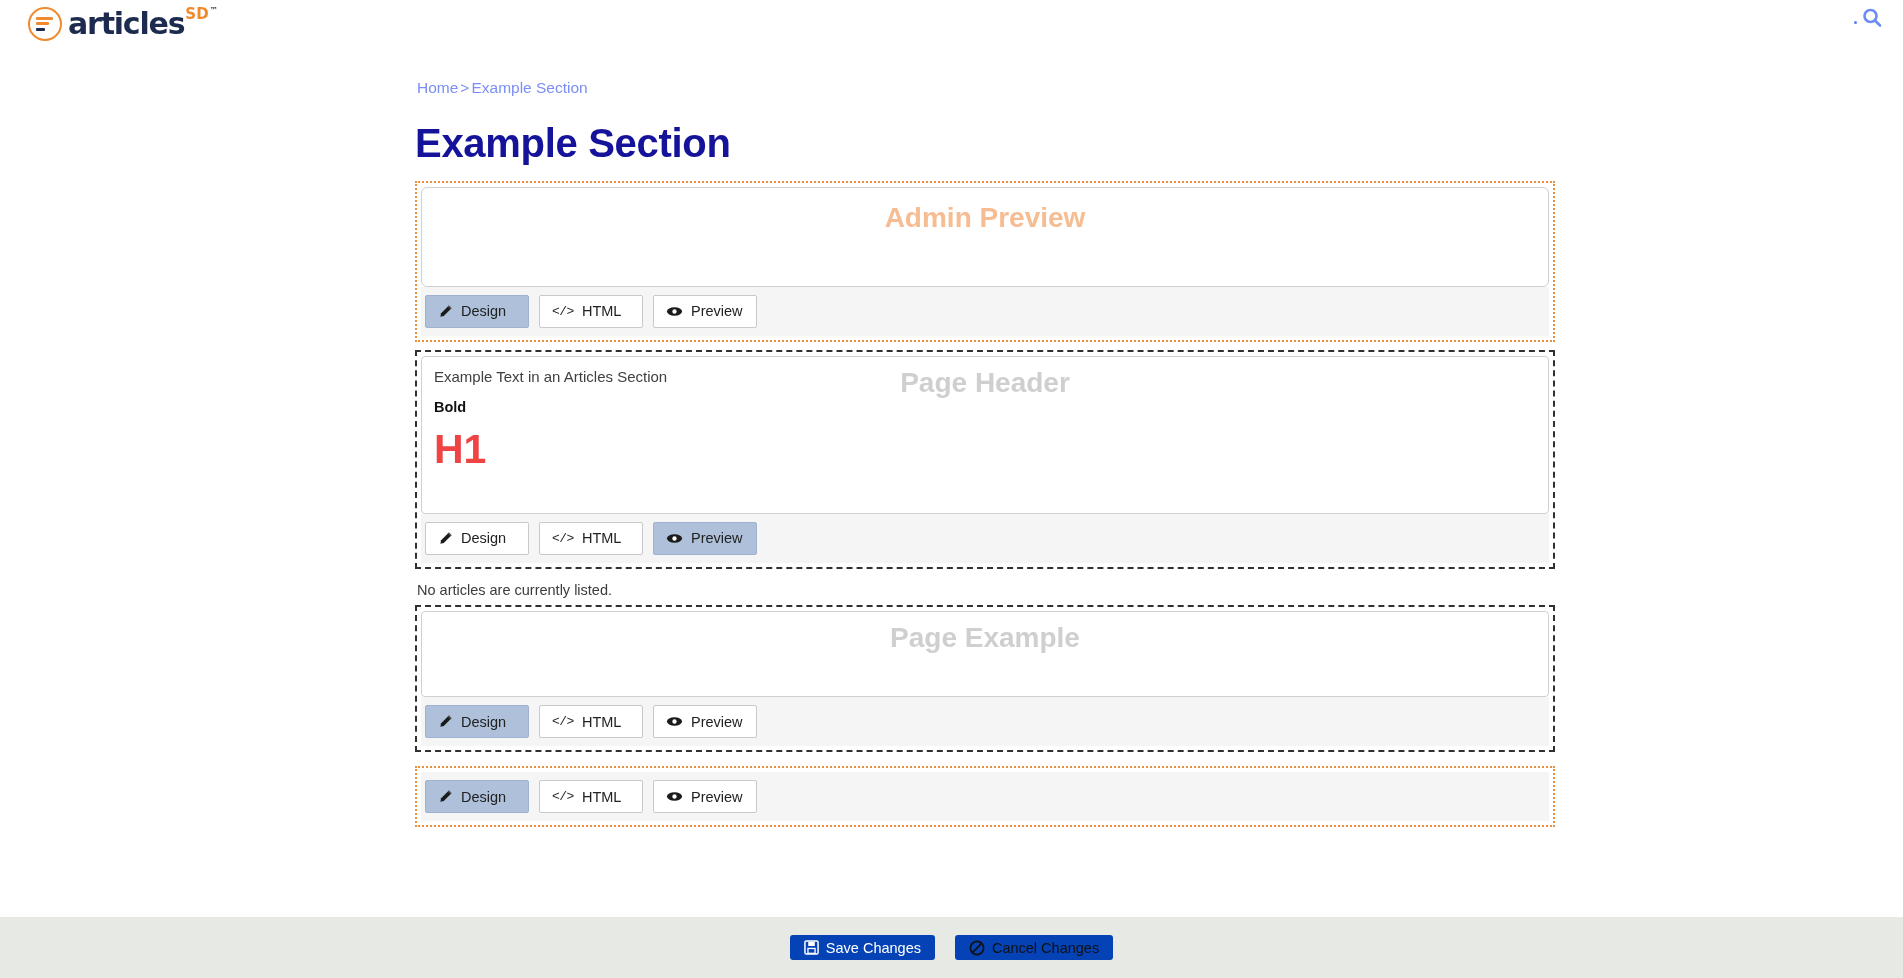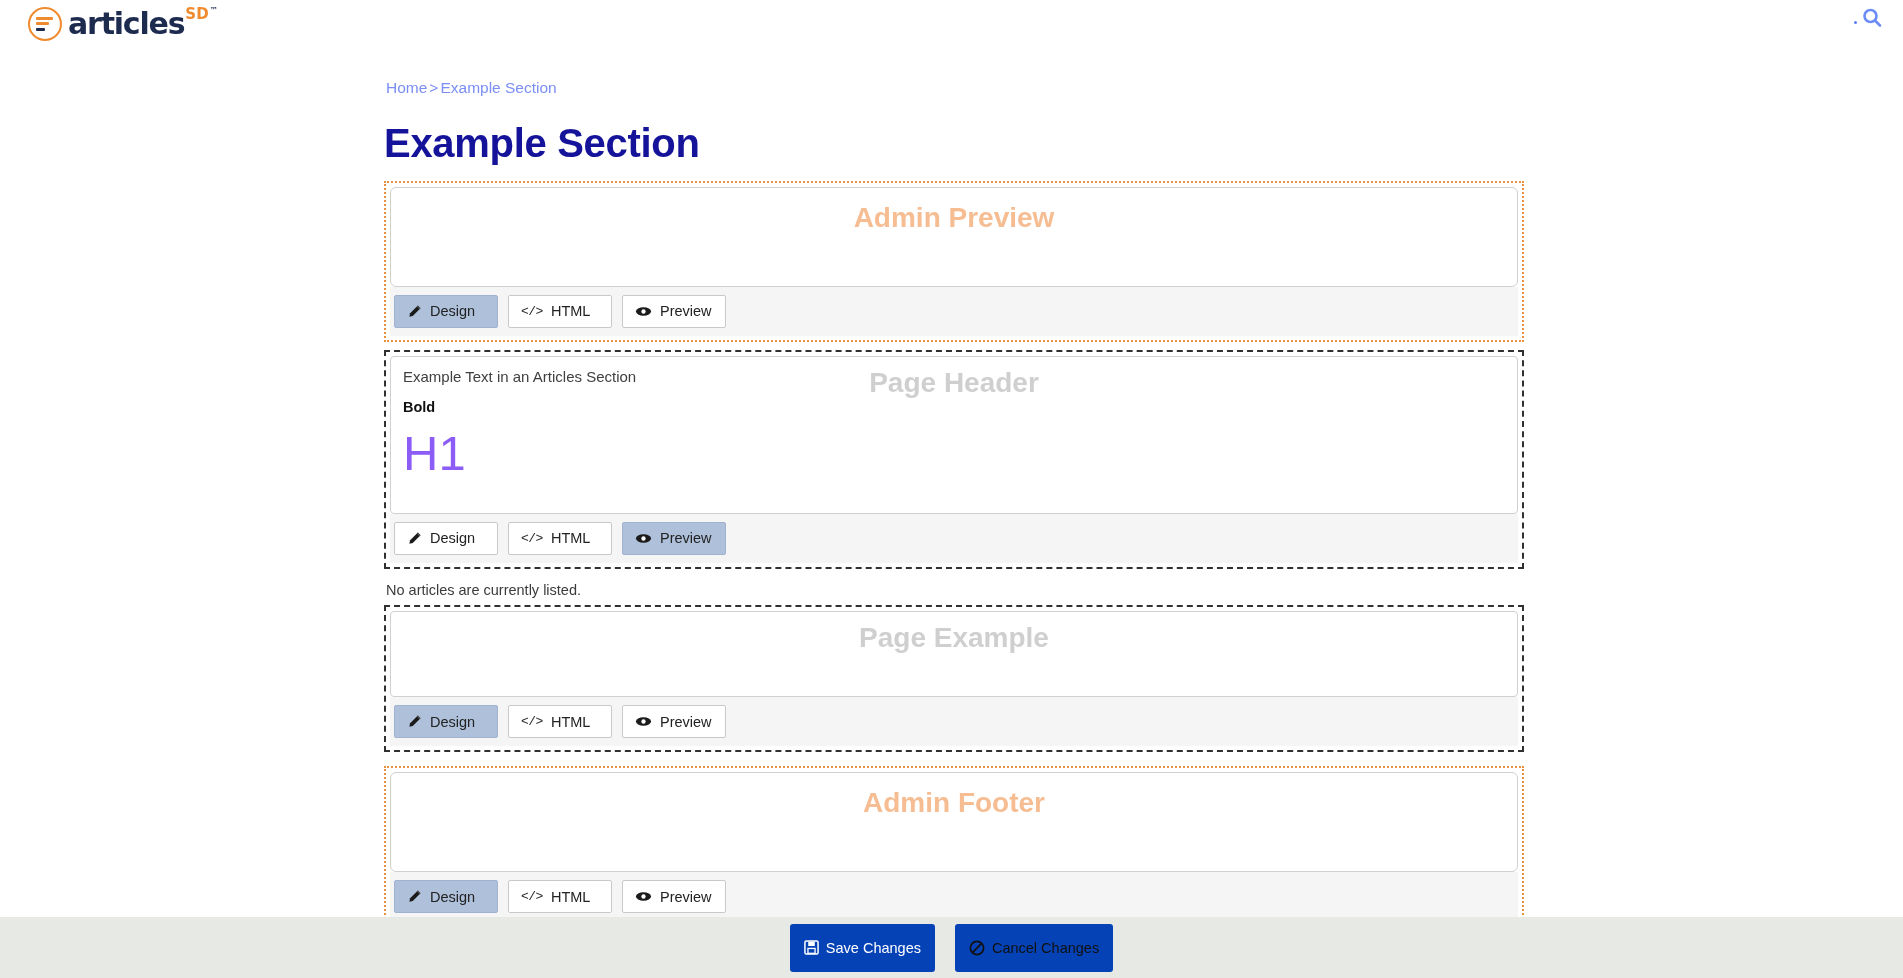--- a/index.html
+++ b/index.html
@@ -80,20 +80,21 @@
   }
   .search-dot {
     width: 3px; height: 3px; background: #5b7cfa; border-radius: 50%;
     display:inline-block; margin-top: 8px;
   }
   .search-icon svg { display: block; }
 
   
   .page {
     padding: 0;
+    margin-left: 31px;
   }
   .breadcrumb {
     margin: 33px 0 0 386px;
     font-size: 15.5px;
     color: #7a8ef5;
     line-height: 1;
   }
   .breadcrumb a { color: #7a8ef5; text-decoration: none; }
   .breadcrumb .sep { color: #7a8ef5; margin: 0 2px; }
 
@@ -152,25 +153,25 @@
     line-height: 1.35;
     margin: 0 0 12px 0;
   }
   .ct-bold {
     font-size: 14.5px;
     font-weight: bold;
     color: #111;
     margin: 0 0 14px 0;
   }
   .ct-h1 {
-    font-size: 49px;
-    color: #8b5cf6;
+    font-size: 41px;
+    color: #ef4444;
     margin: 0;
     line-height: 1;
-    font-weight: normal;
+    font-weight: bold;
   }
 
   .toolbar {
     background: #f5f5f5;
     padding: 8px 4px 8px 4px;
     display: flex;
     gap: 10px;
   }
   .tbtn {
     display: inline-flex;
@@ -217,21 +218,21 @@
     display: flex;
     align-items: center;
     justify-content: center;
     gap: 20px;
     z-index: 30;
   }
   .abtn {
     display: inline-flex;
     align-items: center;
     gap: 7px;
-    height: 48px;
+    height: 25px;
     padding: 0 14px;
     background: #0442b5;
     border: none;
     border-radius: 3px;
     font-size: 14.5px;
     font-family: "Liberation Sans", sans-serif;
     cursor: pointer;
     white-space: nowrap;
   }
   .abtn.save   { color: #ffffff; }
@@ -365,23 +366,20 @@
                 <ellipse cx="9" cy="6" rx="8" ry="4.4" fill="#1b1b1b"></ellipse>
                 <circle cx="9" cy="6" r="2.3" fill="#ffffff"></circle>
               </svg>
           </span>
           <span>Preview</span>
         </button>
       </div>
     </div>
 
     <div class="section admin" style="margin-top:14px">
-      <div class="section-canvas">
-        <div class="watermark admin-wm">Admin Footer</div>
-      </div>
       <div class="toolbar">
         <button class="tbtn active">
           <span class="ic">
             <svg width="15" height="15" viewBox="0 0 16 16">
                 <path d="M11.6 1.6l2.8 2.8-8.3 8.3-3.6.8.8-3.6z" fill="#1b1b1b"></path>
                 <path d="M11.6 1.6l2.8 2.8-1.1 1.1-2.8-2.8z" fill="#555"></path>
               </svg>
           </span>
           <span>Design</span>
         </button>

